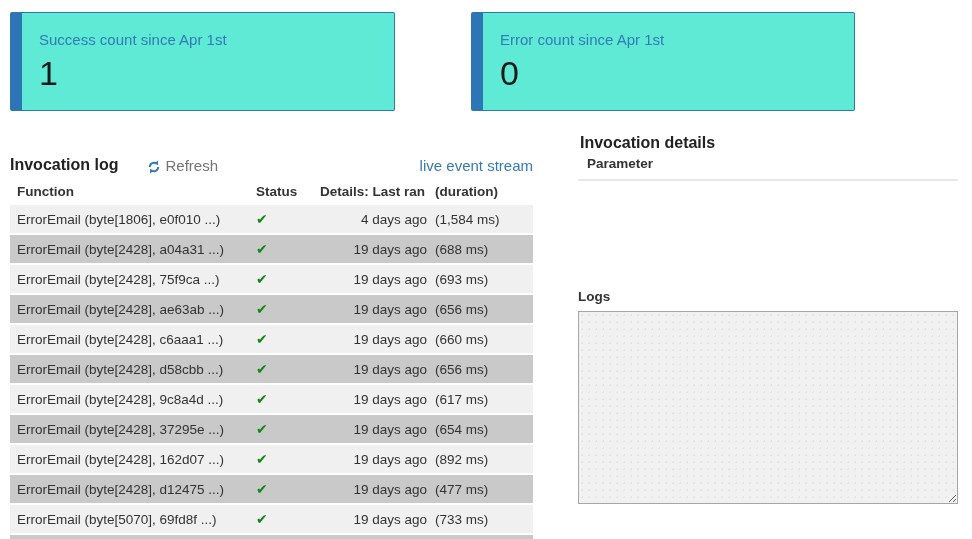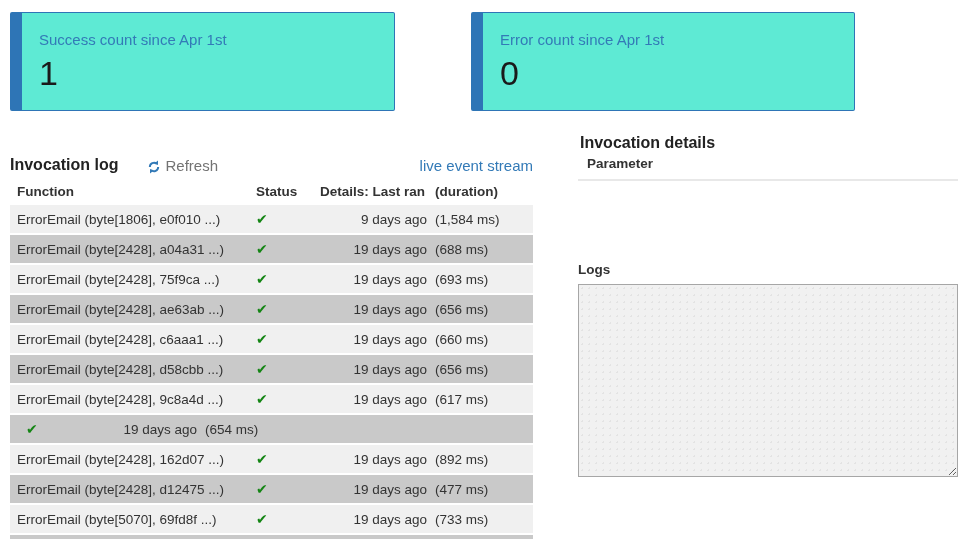--- a/index.html
+++ b/index.html
@@ -42,21 +42,21 @@
   .cell-ran   { width:125px; text-align:right; white-space:nowrap; }
   .cell-dur   { width:106px; padding-left:8px; white-space:nowrap; }
   .col-header .cell-ran { padding-right:2px; }
   .check { color:#148514; font-size:14px; font-weight:700; line-height:1; }
 
   
   .details-section { position:absolute; left:578px; top:133px; width:380px; }
   .details-title { font-size:16px; font-weight:700; color:#222; line-height:20px; padding-left:2px; }
   .param-header { margin-top:4px; padding-left:9px; font-size:13.5px; font-weight:700; color:#333; line-height:14px; }
   .param-divider { margin-top:8px; height:2px; background:#e8e8e8; }
-  .logs-label { margin-top:82px; font-size:13.5px; font-weight:700; color:#333; line-height:14px; }
+  .logs-label { margin-top:109px; font-size:13.5px; font-weight:700; color:#333; line-height:14px; }
   .logs-area {
     margin-top:7px; width:380px; height:193px; resize:both;
     border:1px solid #a6a6a6; background-color:#f1f1f1;
     background-image:radial-gradient(#e3e3e3 1px, transparent 1px);
     background-size:7px 7px;
     font-family:"Liberation Mono","DejaVu Sans Mono",monospace;
     font-size:12px; color:#333; padding:4px; outline:none;
   }
 </style>
 </head>
@@ -94,21 +94,21 @@
       <span class="cell-fn">Function</span>
       <span class="cell-st">Status</span>
       <span class="cell-ran">Details: Last ran</span>
       <span class="cell-dur">(duration)</span>
     </div>
 
     <div class="log-rows" id="log-rows">
       <div class="log-row">
         <span class="cell-fn">ErrorEmail (byte[1806], e0f010 ...)</span>
         <span class="cell-st"><span class="check">✔</span></span>
-        <span class="cell-ran">9 days ago</span>
+        <span class="cell-ran">4 days ago</span>
         <span class="cell-dur">(1,584 ms)</span>
       </div>
 
       <div class="log-row">
         <span class="cell-fn">ErrorEmail (byte[2428], a04a31 ...)</span>
         <span class="cell-st"><span class="check">✔</span></span>
         <span class="cell-ran">19 days ago</span>
         <span class="cell-dur">(688 ms)</span>
       </div>
 
@@ -141,20 +141,21 @@
       </div>
 
       <div class="log-row">
         <span class="cell-fn">ErrorEmail (byte[2428], 9c8a4d ...)</span>
         <span class="cell-st"><span class="check">✔</span></span>
         <span class="cell-ran">19 days ago</span>
         <span class="cell-dur">(617 ms)</span>
       </div>
 
       <div class="log-row">
+        <span class="cell-fn">ErrorEmail (byte[2428], 37295e ...)</span>
         <span class="cell-st"><span class="check">✔</span></span>
         <span class="cell-ran">19 days ago</span>
         <span class="cell-dur">(654 ms)</span>
       </div>
 
       <div class="log-row">
         <span class="cell-fn">ErrorEmail (byte[2428], 162d07 ...)</span>
         <span class="cell-st"><span class="check">✔</span></span>
         <span class="cell-ran">19 days ago</span>
         <span class="cell-dur">(892 ms)</span>

